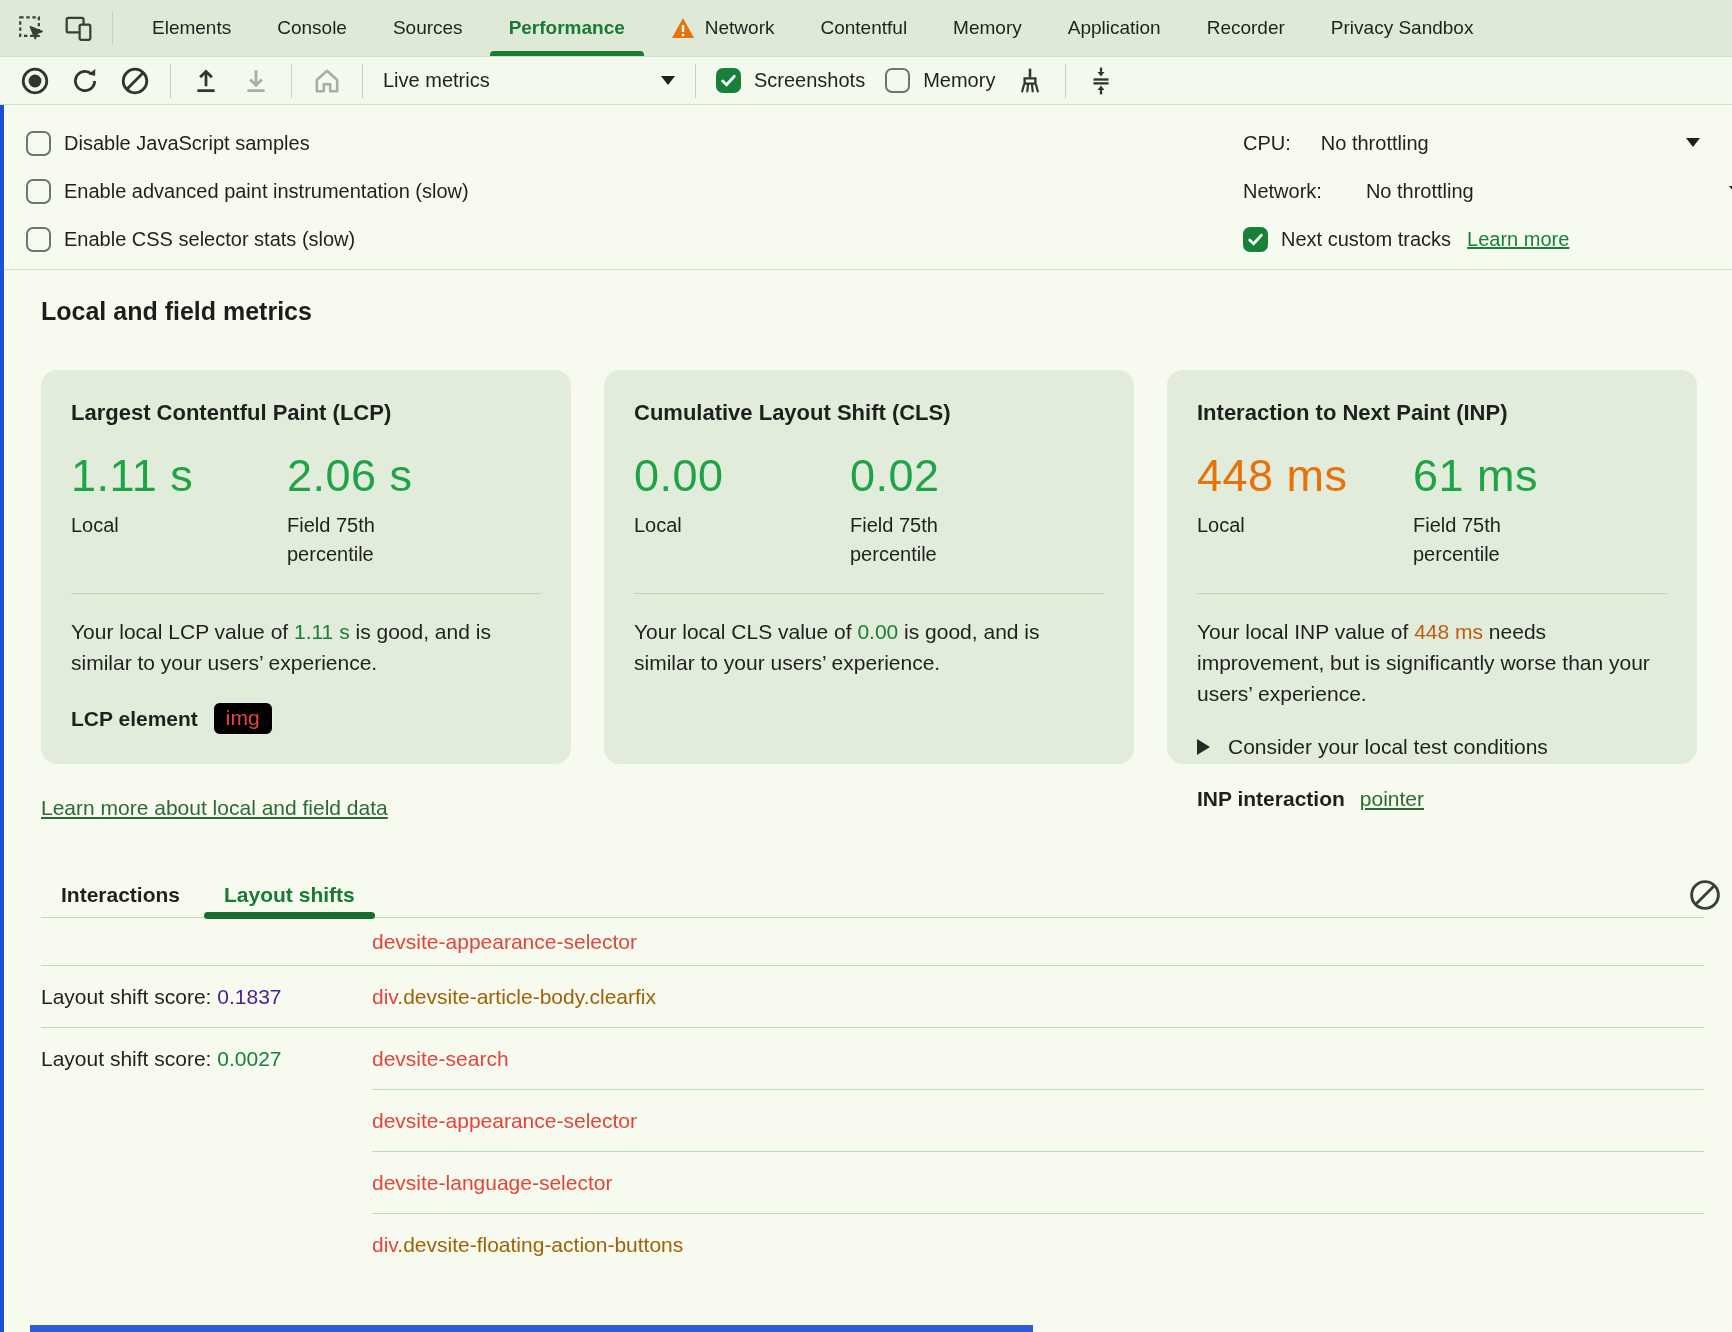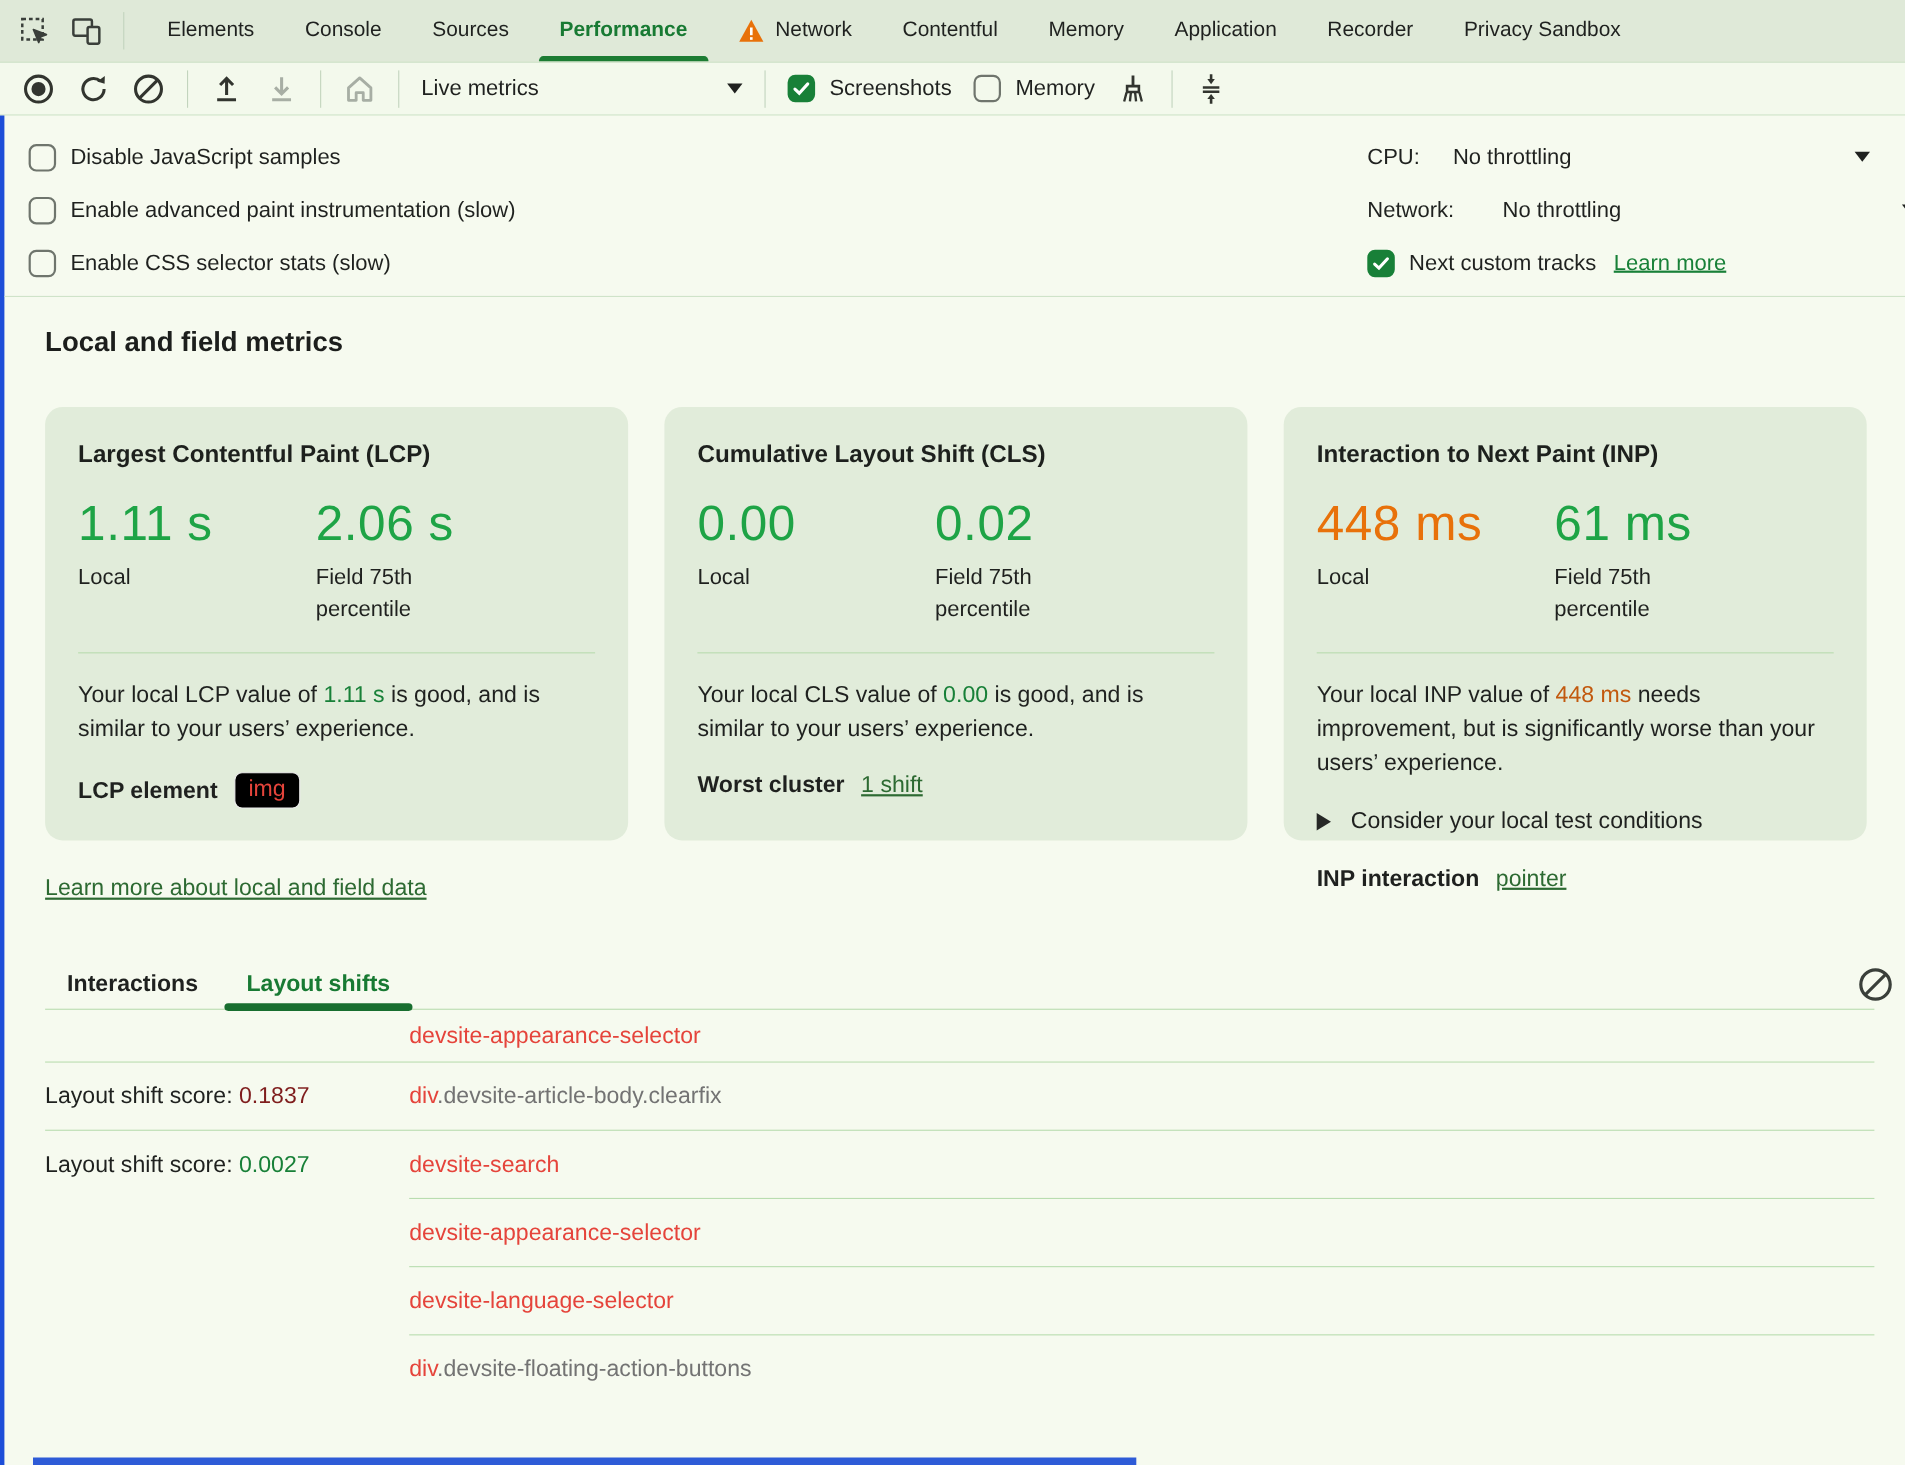--- a/index.html
+++ b/index.html
@@ -75,25 +75,25 @@
   .log { margin-top:52px; position:relative; }
   .log-tabs { width:1663px; height:46px; display:flex; align-items:center; gap:44px; padding-left:20px; border-bottom:1px solid #b9ddb0; position:relative; }
   .log-tab { font-size:21px; font-weight:700; position:relative; cursor:pointer; white-space:nowrap; }
   .log-tab.active { color:#187a33; }
   .log-tab.active::after { content:""; position:absolute; left:-20px; right:-20px; bottom:-12px; height:7px; background:#186e2f; border-radius:4px; }
   .log-clear { position:absolute; right:10px; top:6px; cursor:pointer; }
   .log-rows { width:1663px; }
   .row { position:relative; height:62px; display:flex; align-items:center; }
   .row:first-child { height:48px; }
   .score { position:absolute; left:0; font-size:21px; white-space:nowrap; }
-  .score-val.orange { color:#7f1d1d;text-align:center; }
+  .score-val.orange { color:#4c1d95;text-align:center; }
   .score-val.green { color:#188038; }
   .node { position:absolute; left:331px; font-size:21px; cursor:pointer; white-space:nowrap; }
   .node-tag { color:#e5443b; }
-  .node-rest { color:#737373; }
+  .node-rest { color:#a16207; }
   .row-sep { position:absolute; bottom:0; height:1px; background:#b9ddb0; right:0; }
   .row-sep.full { left:0; }
   .row-sep.partial { left:331px; }
 
   .blue-strip { position:absolute; left:30px; bottom:0; width:1003px; height:7px; background:#2e5bd7; z-index:5; }
 </style>
 </head>
 <body>
 
 <div class="tabbar">
@@ -318,24 +318,20 @@
             <div class="val green">0.00</div>
             <div class="val-label">Local</div>
           </div>
           <div class="val-col">
             <div class="val green">0.02</div>
             <div class="val-label">Field 75th percentile</div>
           </div>
         </div>
         <hr class="card-divider">
         <div class="card-desc"><span>Your local CLS value of </span><span class="tv-green">0.00</span><span> is good, and is similar to your users’ experience.</span></div>
-        <div class="card-extra">
-          <span class="extra-label">Worst cluster</span>
-          <a class="card-link">1 shift</a>
-        </div>
       </div>
 
       <div class="card">
         <div class="card-title">Interaction to Next Paint (INP)</div>
         <div class="vals">
           <div class="val-col first">
             <div class="val orange">448 ms</div>
             <div class="val-label">Local</div>
           </div>
           <div class="val-col">

